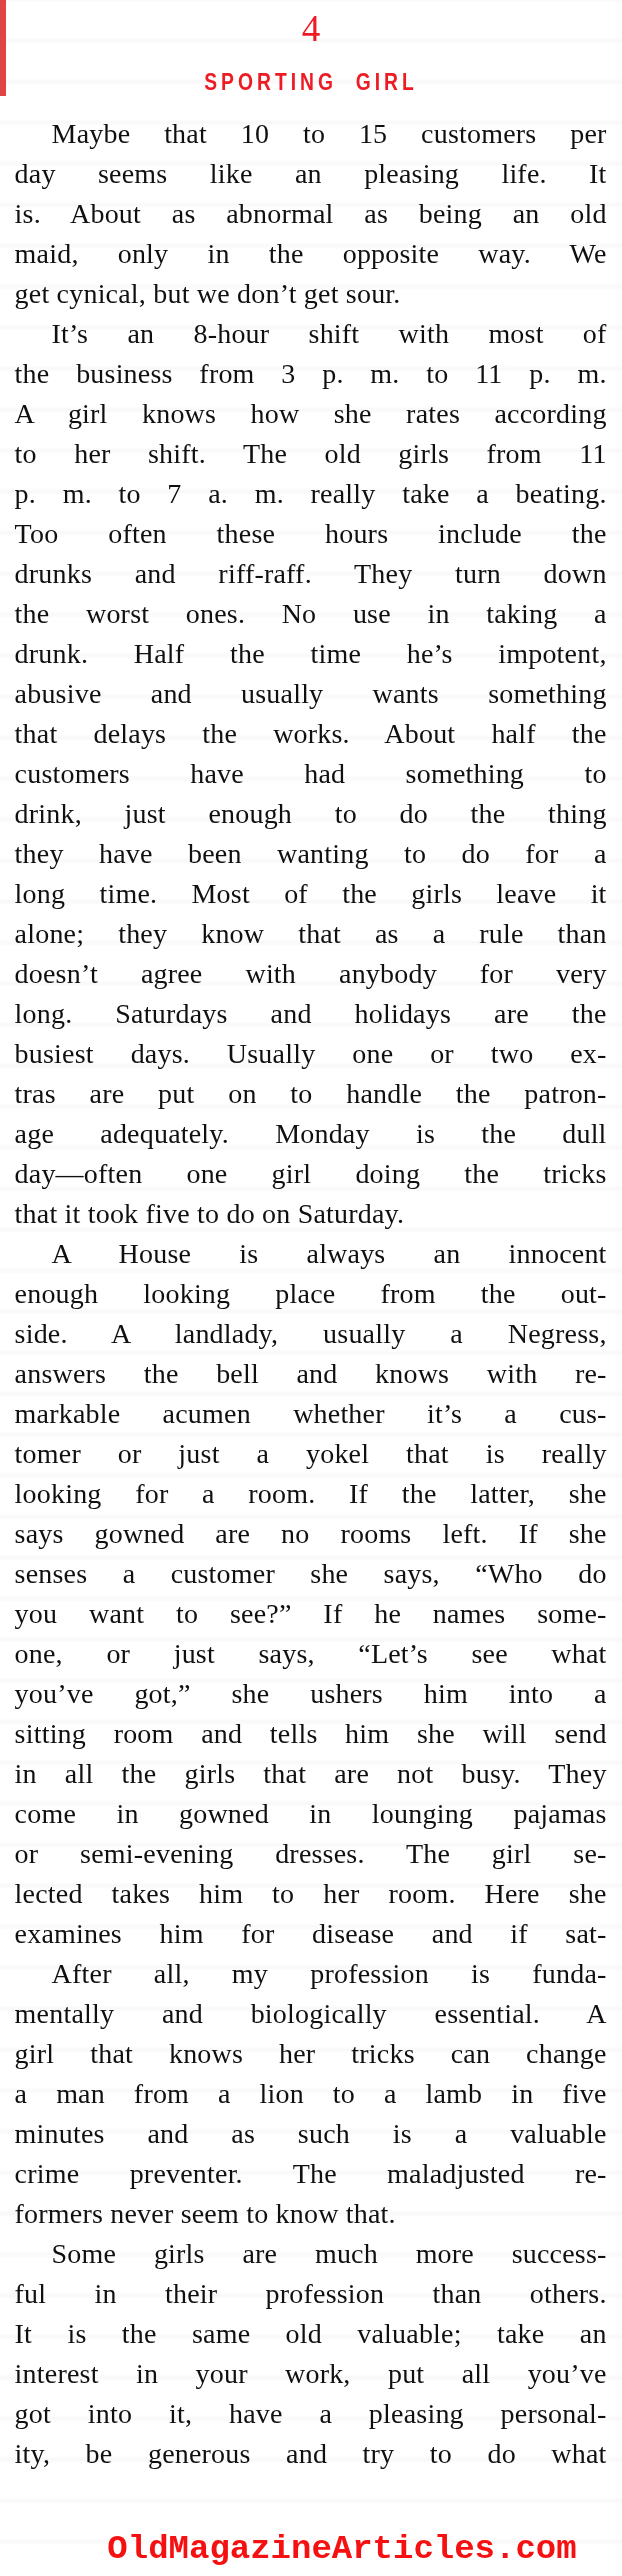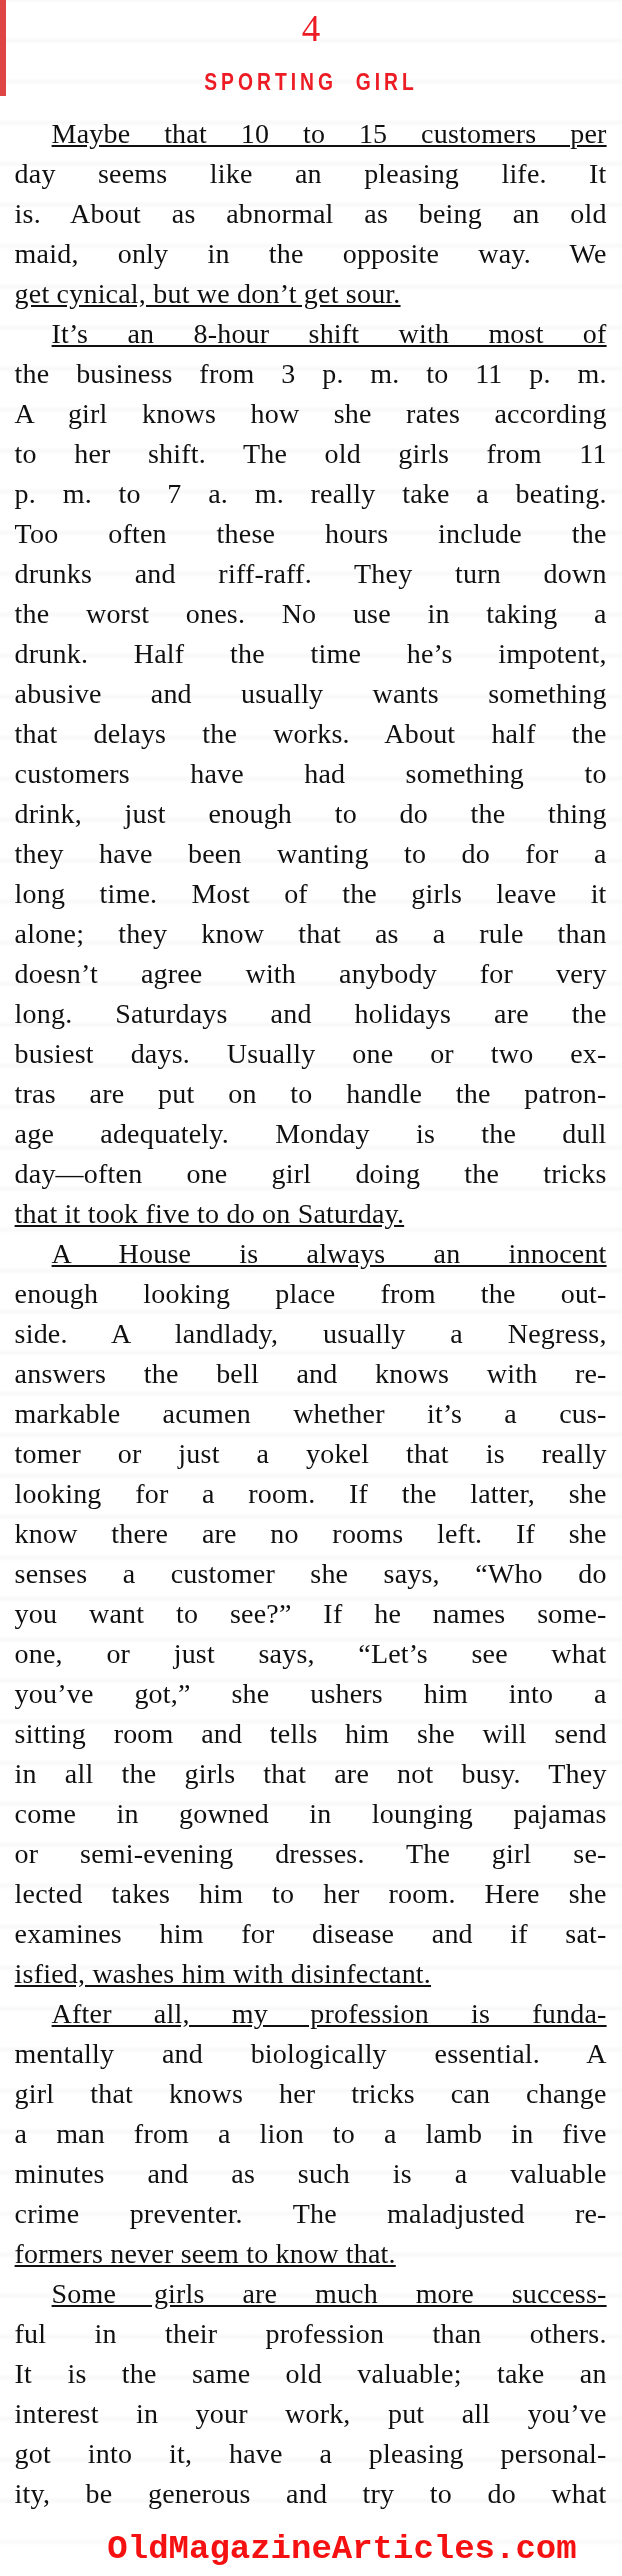--- a/index.html
+++ b/index.html
@@ -47,22 +47,22 @@
   .article-body {
     position:absolute; top:114px; left:14.6px; width:592px;
   }
   .line {
     font-size:28px;
     line-height:40px;
     text-align:justify;
     text-align-last:justify;
     letter-spacing:0.2px;
   }
-  .line.indent { text-indent:37px;text-decoration:underline; }
-  .line.para-end { text-align-last:left;text-decoration:underline; }
+  .line.indent { text-indent:37px; }
+  .line.para-end { text-align-last:left; }
   .footer-watermark {
     position:absolute; top:2529px; left:0; right:0;
     text-align:center;
     font-family:"Liberation Mono","DejaVu Sans Mono",monospace;
     font-weight:700;
     font-size:34px; line-height:1.2;
     letter-spacing:0px;
     transform:translateX(31px);
     color:var(--footer-red, #f51111);
     white-space:nowrap;
@@ -108,32 +108,31 @@
       <div class="line">age adequately. Monday is the dull</div>
       <div class="line">day—often one girl doing the tricks</div>
       <div class="line para-end">that it took five to do on Saturday.</div>
       <div class="line indent">A House is always an innocent</div>
       <div class="line">enough looking place from the out-</div>
       <div class="line">side. A landlady, usually a Negress,</div>
       <div class="line">answers the bell and knows with re-</div>
       <div class="line">markable acumen whether it’s a cus-</div>
       <div class="line">tomer or just a yokel that is really</div>
       <div class="line">looking for a room. If the latter, she</div>
-      <div class="line">know there are no rooms left. If she</div>
+      <div class="line">says gowned are no rooms left. If she</div>
       <div class="line">senses a customer she says, “Who do</div>
       <div class="line">you want to see?” If he names some-</div>
       <div class="line">one, or just says, “Let’s see what</div>
       <div class="line">you’ve got,” she ushers him into a</div>
       <div class="line">sitting room and tells him she will send</div>
       <div class="line">in all the girls that are not busy. They</div>
       <div class="line">come in gowned in lounging pajamas</div>
       <div class="line">or semi-evening dresses. The girl se-</div>
       <div class="line">lected takes him to her room. Here she</div>
       <div class="line">examines him for disease and if sat-</div>
-      <div class="line para-end">isfied, washes him with disinfectant.</div>
       <div class="line indent">After all, my profession is funda-</div>
       <div class="line">mentally and biologically essential. A</div>
       <div class="line">girl that knows her tricks can change</div>
       <div class="line">a man from a lion to a lamb in five</div>
       <div class="line">minutes and as such is a valuable</div>
       <div class="line">crime preventer. The maladjusted re-</div>
       <div class="line para-end">formers never seem to know that.</div>
       <div class="line indent">Some girls are much more success-</div>
       <div class="line">ful in their profession than others.</div>
       <div class="line">It is the same old valuable; take an</div>

